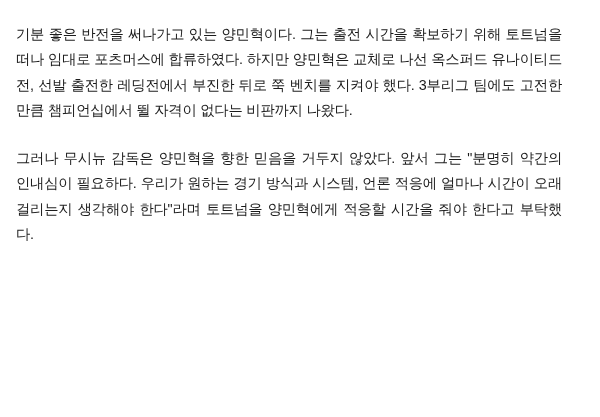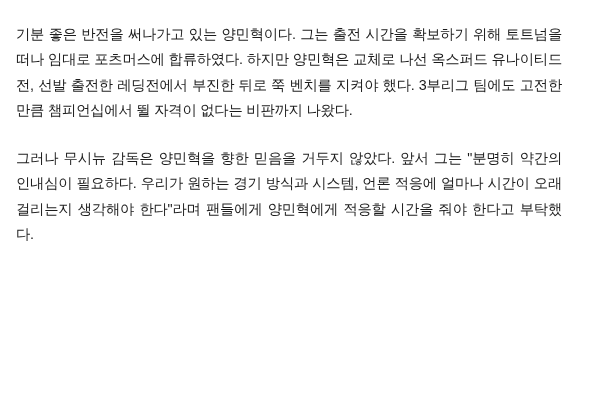--- a/index.html
+++ b/index.html
@@ -30,14 +30,14 @@
   }
   .para:last-child {
     margin-bottom: 0;
   }
 </style>
 </head>
 <body>
 
 <div class="article">
   <p class="para">기분 좋은 반전을 써나가고 있는 양민혁이다. 그는 출전 시간을 확보하기 위해 토트넘을 떠나 임대로 포츠머스에 합류하였다. 하지만 양민혁은 교체로 나선 옥스퍼드 유나이티드전, 선발 출전한 레딩전에서 부진한 뒤로 쭉 벤치를 지켜야 했다. 3부리그 팀에도 고전한 만큼 챔피언십에서 뛸 자격이 없다는 비판까지 나왔다.</p>
-  <p class="para">그러나 무시뉴 감독은 양민혁을 향한 믿음을 거두지 않았다. 앞서 그는 "분명히 약간의 인내심이 필요하다. 우리가 원하는 경기 방식과 시스템, 언론 적응에 얼마나 시간이 오래 걸리는지 생각해야 한다"라며 팬들에게 양민혁에게 적응할 시간을 줘야 한다고 부탁했다.</p>
+  <p class="para">그러나 무시뉴 감독은 양민혁을 향한 믿음을 거두지 않았다. 앞서 그는 "분명히 약간의 인내심이 필요하다. 우리가 원하는 경기 방식과 시스템, 언론 적응에 얼마나 시간이 오래 걸리는지 생각해야 한다"라며 토트넘을 양민혁에게 적응할 시간을 줘야 한다고 부탁했다.</p>
 </div>
 
 </body></html>

